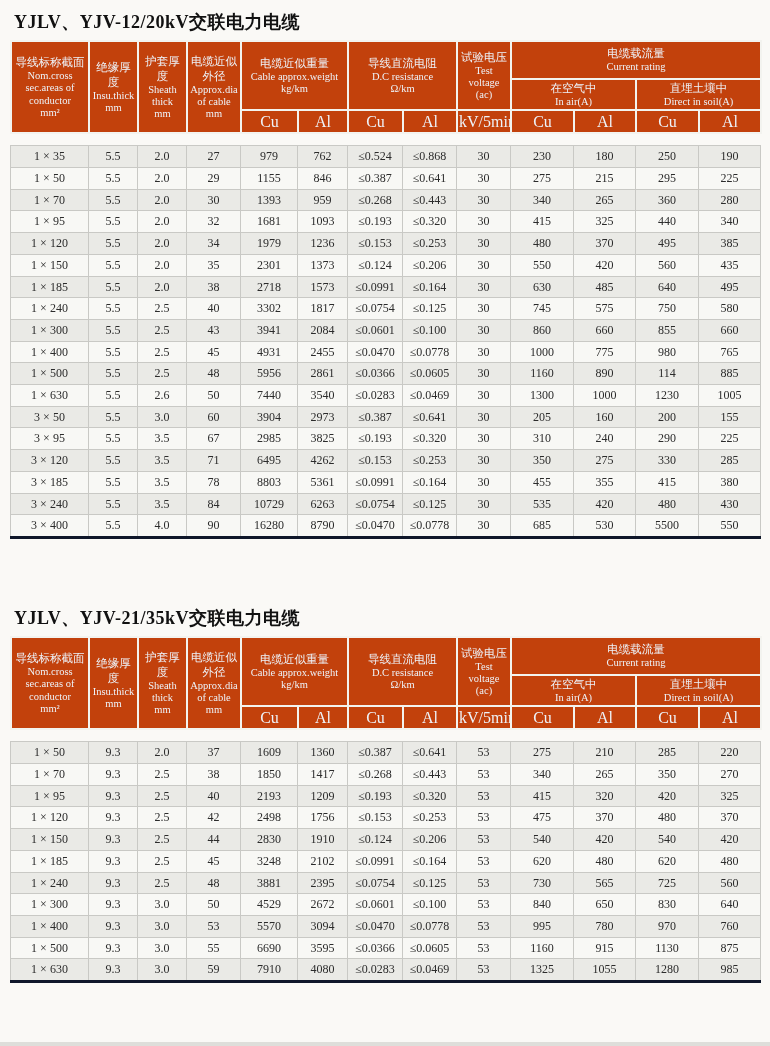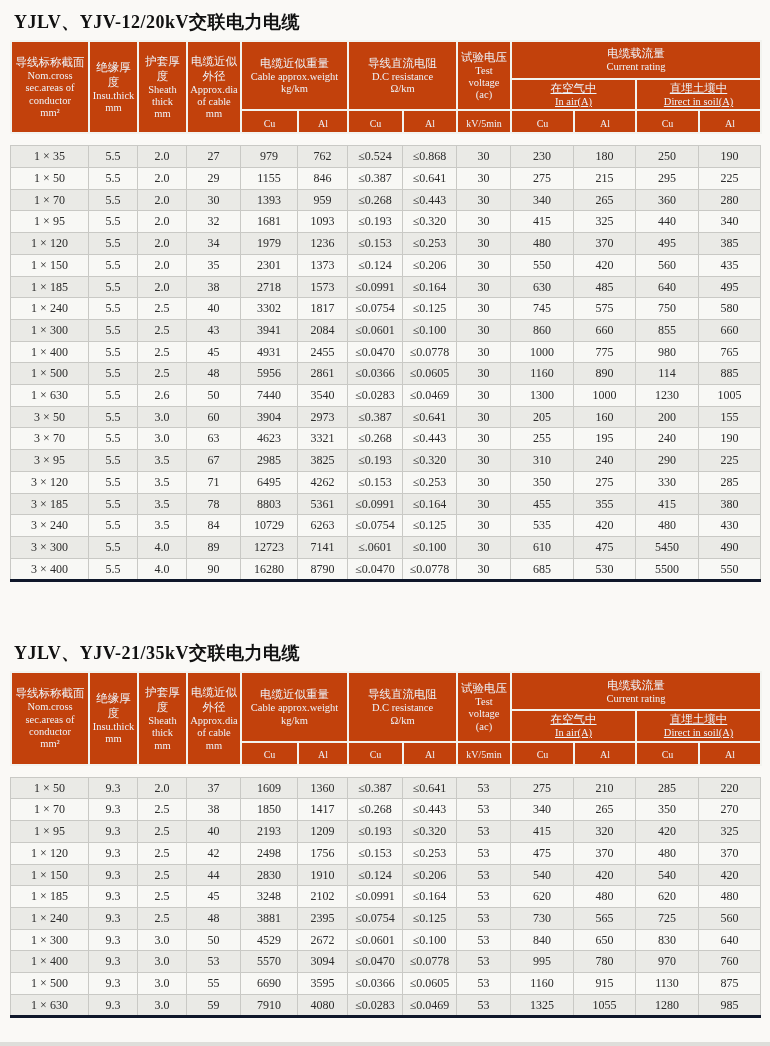--- a/index.html
+++ b/index.html
@@ -7,21 +7,21 @@
   body { font-family: "Liberation Serif", "DejaVu Serif", serif; }
   .page {
     position: relative;
     width: 770px;
     height: 1046px;
     margin: 0 auto;
     background: #faf9f6;
     overflow: hidden;
     padding: 8px 10px 0 10px;
   }
-  .section { margin-bottom: 0; }
+  .section { margin-bottom: 8px; }
   .table-title {
     font-family: "Liberation Serif", "DejaVu Serif", serif;
     font-weight: bold;
     font-size: 18px;
     color: #111;
     letter-spacing: 0.5px;
     padding: 2px 0 6px 4px;
   }
   table { border-collapse: collapse; table-layout: fixed; width: 750px; }
 
@@ -30,25 +30,25 @@
   table.head-tbl th {
     border: 2px solid #f3f3ef;
     color: #eef3f9;
     font-weight: normal;
     text-align: center;
     vertical-align: middle;
     padding: 1px 1px;
     overflow: hidden;
   }
   table.head-tbl tr.h1 th { height: 38px; }
-  table.head-tbl tr.h2 th { height: 30px; text-decoration: underline; }
+  table.head-tbl tr.h2 th { height: 30px; }
   table.head-tbl tr.h3 th { height: 23px; }
   .cn { display: block; font-size: 11.5px; line-height: 1.3; }
   .en { display: block; font-size: 10.5px; line-height: 1.18; }
-  .sub-lbl { font-size: 10px; }
+  .sub-lbl { font-size: 16px; }
 
   
   table.body-tbl { border-bottom: 3px solid #0f172a; }
   table.body-tbl td {
     border: 1px solid #c9c9c5;
     font-size: 12px;
     color: #2b2b2b;
     text-align: center;
     vertical-align: middle;
     height: 20.7px;
@@ -360,35 +360,20 @@
             <td>2973</td>
             <td>≤0.387</td>
             <td>≤0.641</td>
             <td>30</td>
             <td>205</td>
             <td>160</td>
             <td>200</td>
             <td>155</td>
           </tr>
           <tr>
-            <td>3 × 70</td>
-            <td>5.5</td>
-            <td>3.0</td>
-            <td>63</td>
-            <td>4623</td>
-            <td>3321</td>
-            <td>≤0.268</td>
-            <td>≤0.443</td>
-            <td>30</td>
-            <td>255</td>
-            <td>195</td>
-            <td>240</td>
-            <td>190</td>
-          </tr>
-          <tr>
             <td>3 × 95</td>
             <td>5.5</td>
             <td>3.5</td>
             <td>67</td>
             <td>2985</td>
             <td>3825</td>
             <td>≤0.193</td>
             <td>≤0.320</td>
             <td>30</td>
             <td>310</td>
@@ -433,35 +418,20 @@
             <td>84</td>
             <td>10729</td>
             <td>6263</td>
             <td>≤0.0754</td>
             <td>≤0.125</td>
             <td>30</td>
             <td>535</td>
             <td>420</td>
             <td>480</td>
             <td>430</td>
-          </tr>
-          <tr>
-            <td>3 × 300</td>
-            <td>5.5</td>
-            <td>4.0</td>
-            <td>89</td>
-            <td>12723</td>
-            <td>7141</td>
-            <td>≤.0601</td>
-            <td>≤0.100</td>
-            <td>30</td>
-            <td>610</td>
-            <td>475</td>
-            <td>5450</td>
-            <td>490</td>
           </tr>
           <tr>
             <td>3 × 400</td>
             <td>5.5</td>
             <td>4.0</td>
             <td>90</td>
             <td>16280</td>
             <td>8790</td>
             <td>≤0.0470</td>
             <td>≤0.0778</td>

